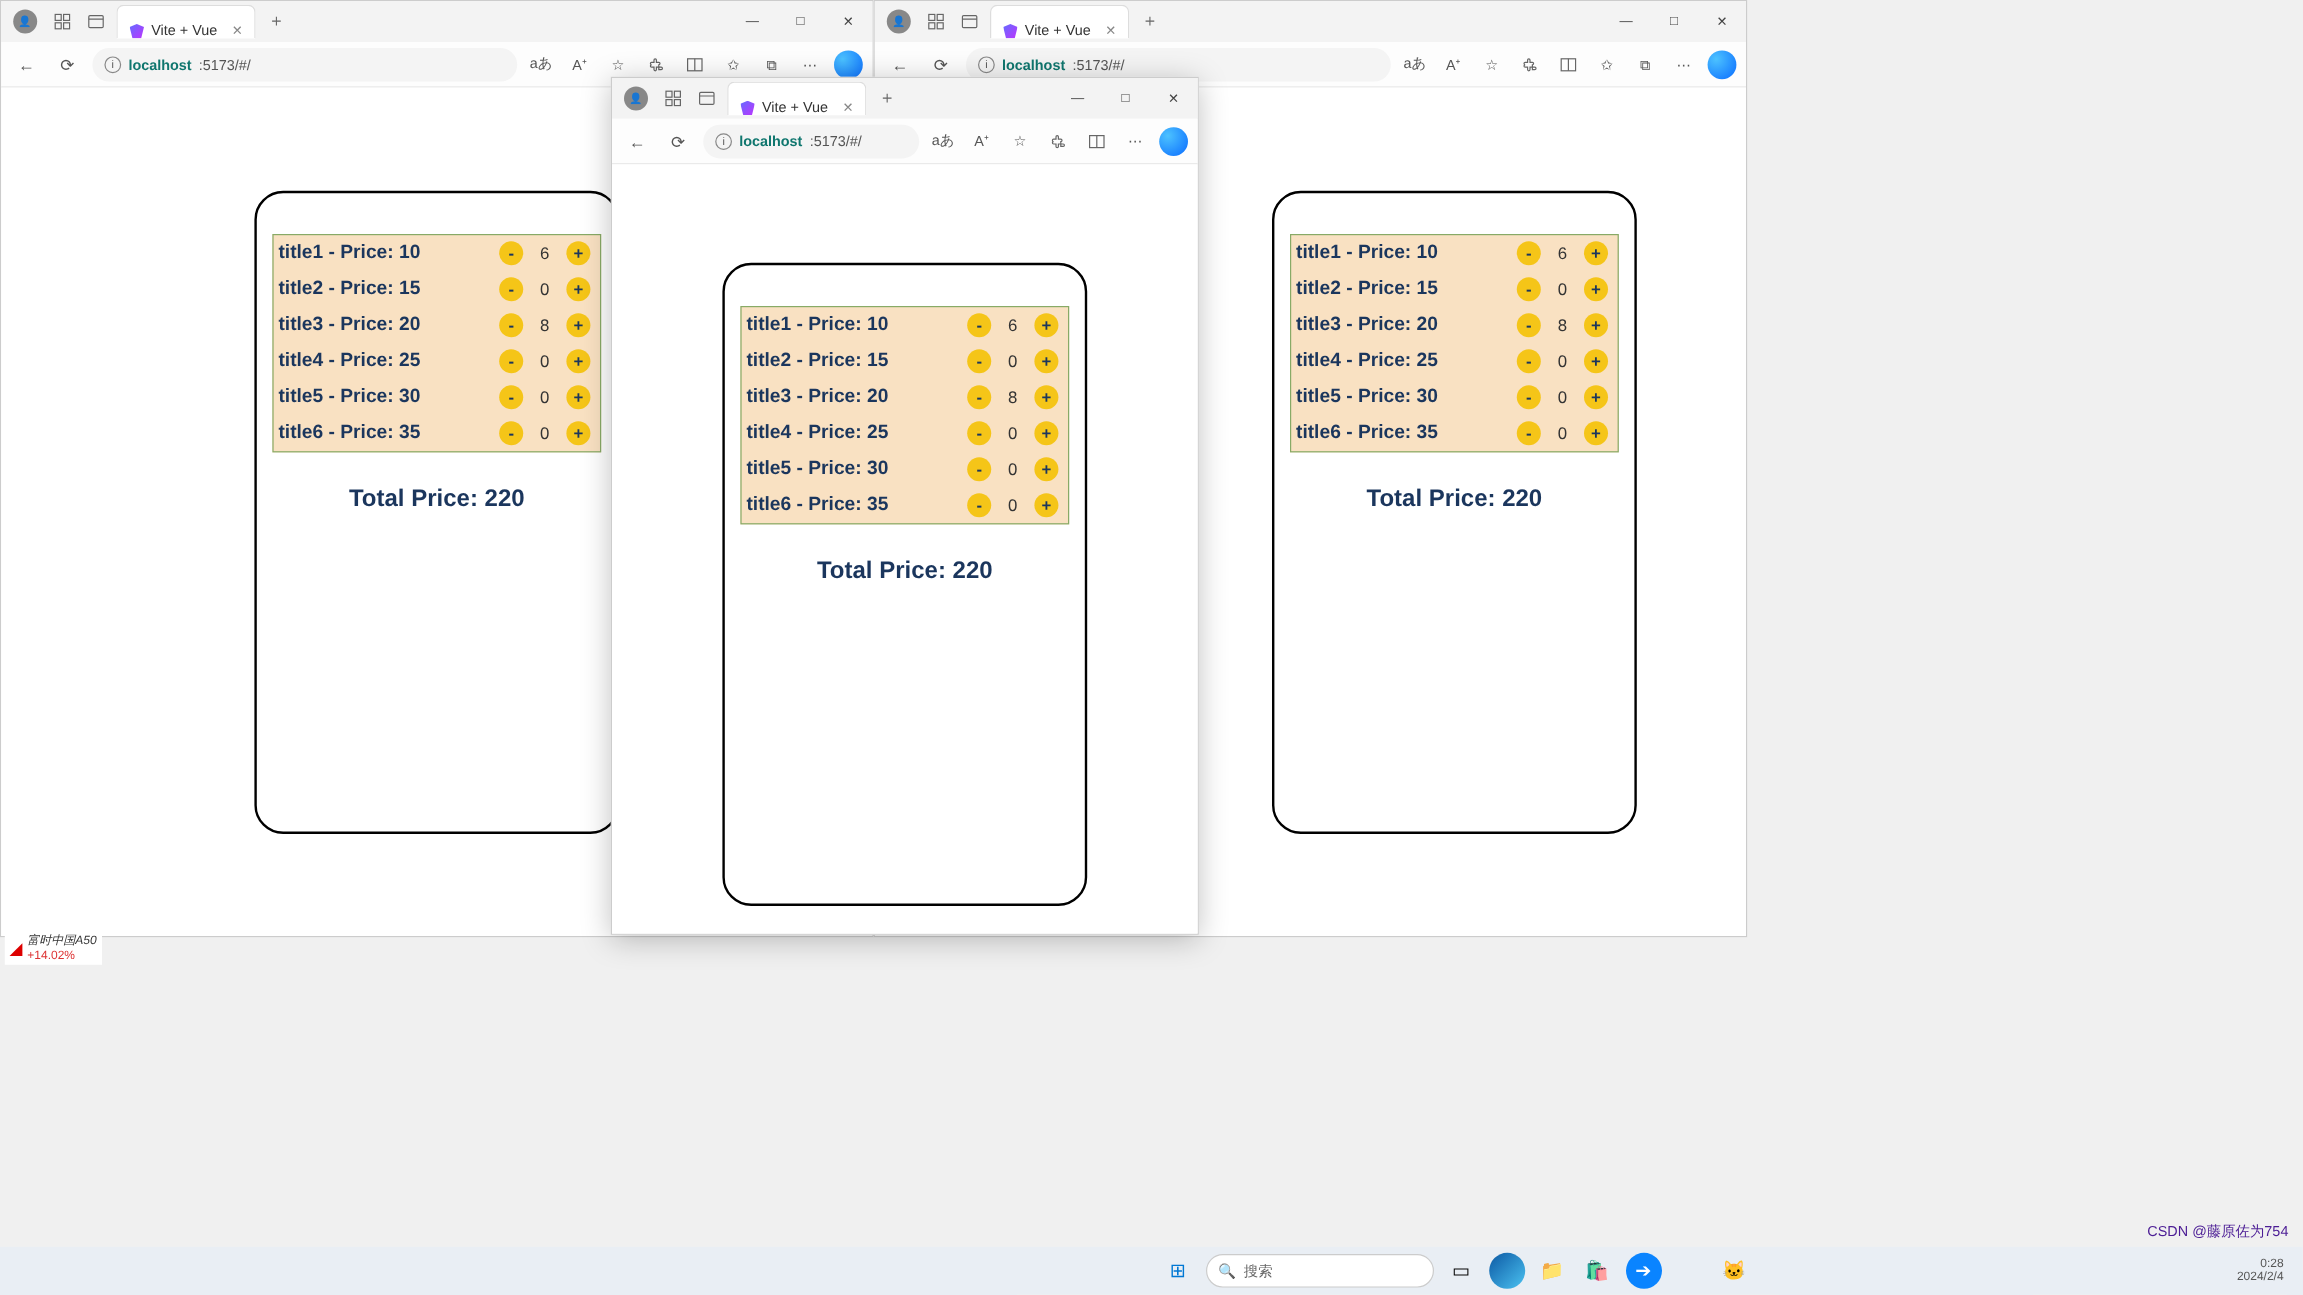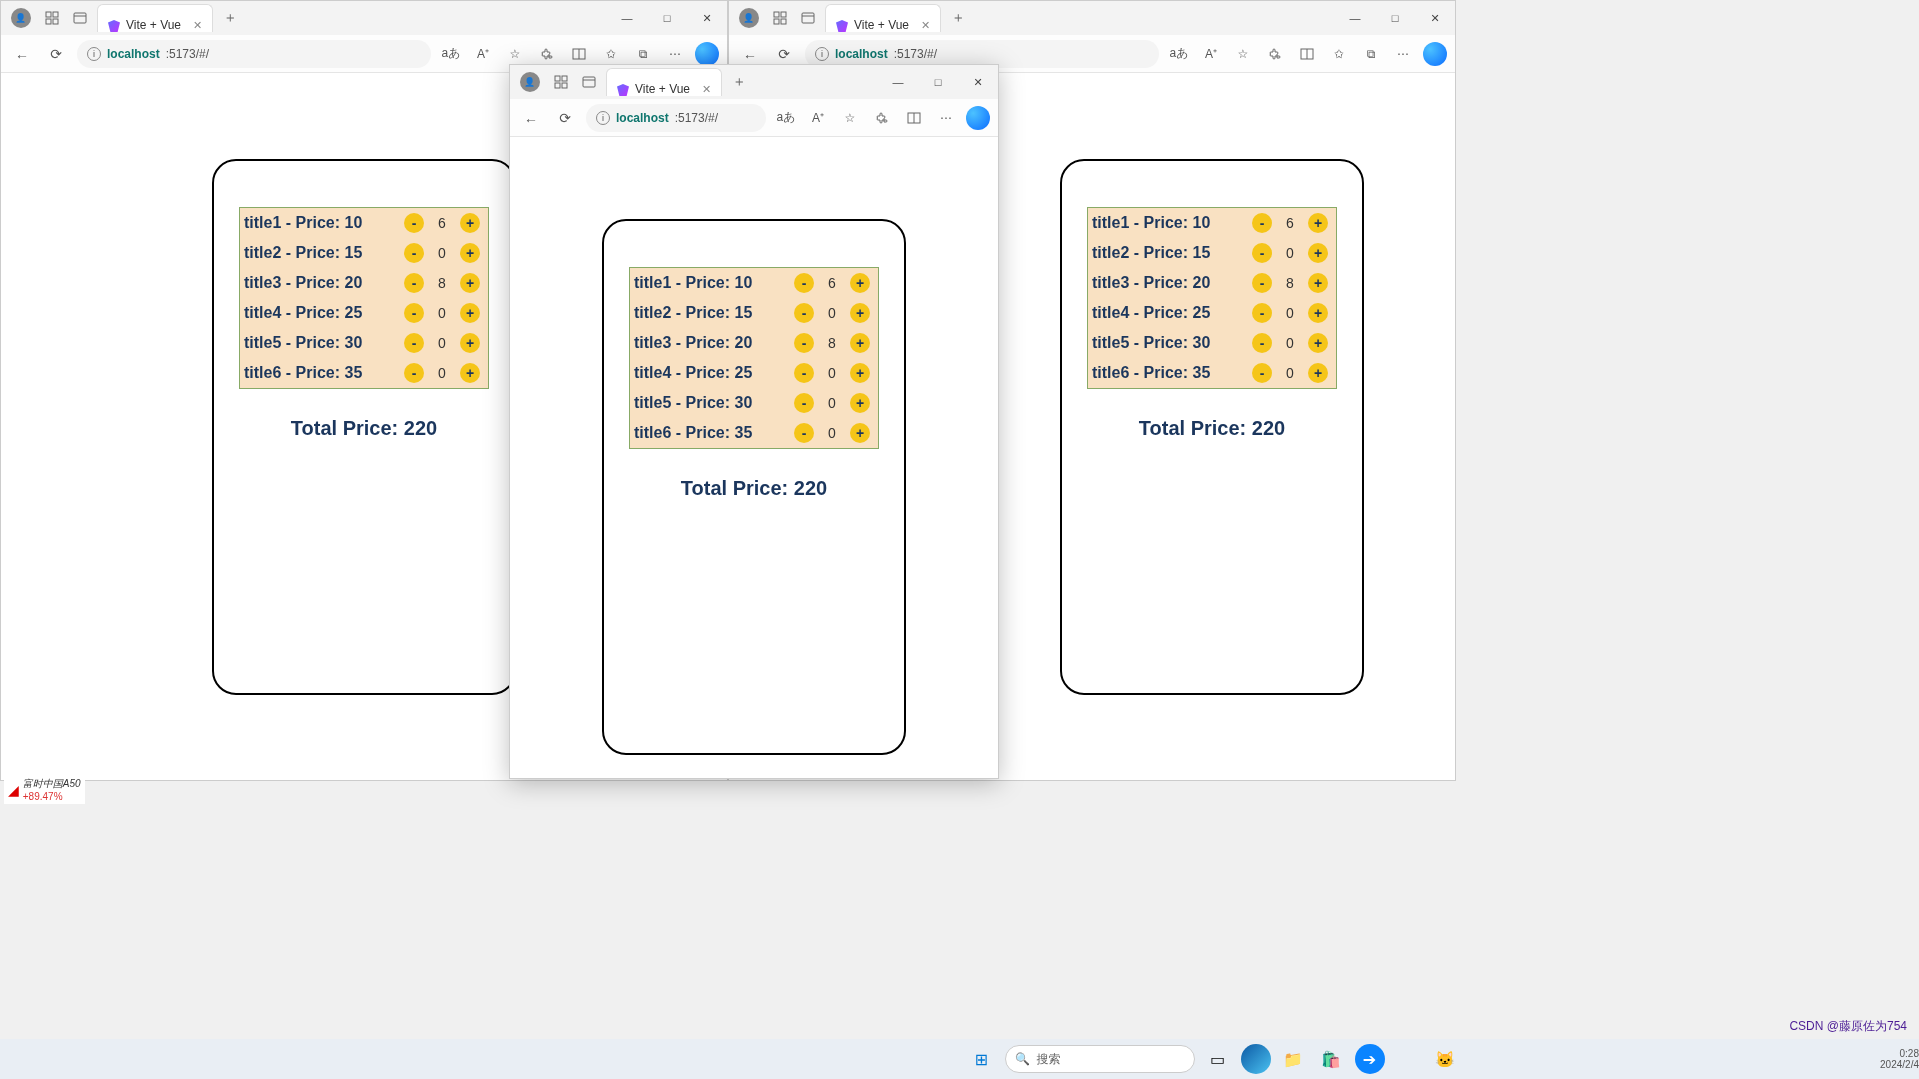--- a/index.html
+++ b/index.html
@@ -26,39 +26,39 @@
 .url { flex:1; height:28px; background:#f4f4f4; border-radius:14px; display:flex; align-items:center; padding:0 10px; gap:6px; font-size:12px; color:#555;}
 .url .info { width:14px; height:14px; border:1px solid #888; border-radius:50%; display:flex; align-items:center; justify-content:center; font-size:9px;}
 .url .host { color:#0f766e;font-weight:bold; }
 .rbtn { width:24px; height:24px; display:flex; align-items:center; justify-content:center; color:#555; font-size:12px;}
 .copilot { width:24px; height:24px; border-radius:50%; background:radial-gradient(circle at 30% 30%,#4cc2ff,#0a6cff); }
 
 .viewport { flex:1; background:#fff; overflow:hidden; display:flex; justify-content:center; padding-top:86px; }
 .bw.mid .viewport { padding-top:82px; }
 
 .card { width:304px; height:536px; border:2px solid #000; border-radius:24px; padding:34px 10px 10px 10px; display:flex; flex-direction:column; align-items:center; }
-.list { width:250px; border:1px solid #8a6; background:#f9e1c2;margin-top:12px; }
+.list { width:274px; border:1px solid #8a6; background:#f9e1c2; }
 .row { height:30px; display:flex; align-items:center; padding:0 4px; font-size:16px; font-weight:700; color:#1b365d;}
 .row .lbl { flex:1; }
 .cbtn { width:20px; height:20px; border-radius:50%; background:#f5c518; display:flex; align-items:center; justify-content:center; font-weight:700; color:#1b365d; font-size:14px; margin:0 4px; cursor:pointer;}
 .cnt { width:28px; text-align:center; font-weight:400; color:#333; font-size:14px;}
 .total { margin-top:28px; font-size:20px; font-weight:700; color:#1b365d;}
 
 .bw.right .card { margin-left:240px; }
 
 .stk { position:absolute; left:4px; bottom:275px; display:flex; align-items:center; gap:4px; background:#fff; padding:2px 4px; font-size:10px; z-index:3;}
 .stk .ico{color:#d00;font-size:14px;}
 .stk .nm{color:#333;font-style:italic;}
 .stk .pc{color:#d33;}
 
 .taskbar { position:absolute; left:0; bottom:0; width:100%; height:40px; background:#e9eef4; display:flex; align-items:center; justify-content:center; gap:8px; z-index:2;}
 .tb-left{width:500px;}
 .search { width:190px; height:28px; background:#fff; border-radius:14px; display:flex; align-items:center; padding:0 10px; gap:6px; font-size:12px; color:#666; border:1px solid #ccc;}
 .tb-icon { width:30px; height:30px; border-radius:6px; display:flex; align-items:center; justify-content:center; font-size:16px;}
-.tb-right{position:absolute;right:0;display:flex;align-items:center;gap:8px;font-size:10px;color:#555;}
+.tb-right{position:absolute;right:16px;display:flex;align-items:center;gap:8px;font-size:10px;color:#555;}
 .clock{line-height:1.1;text-align:right;}
 .wm{position:absolute;right:12px;bottom:44px;font-size:12px;color:#4c1d95;z-index:6;}
 
 svg{display:block;}
 </style>
 </head>
 <body>
 
 <div class="bw left">
   <div class="titlebar">
@@ -362,21 +362,21 @@
             <span class="cbtn">+</span>
           </div>
       </div>
       <div class="total">Total Price: 220</div>
     </div>
   </div>
 </div>
 
 <div class="stk">
   <span class="ico">◢</span>
-  <span><span class="nm">富时中国A50</span><br><span class="pc">+89.47%</span></span>
+  <span><span class="nm">富时中国A50</span><br><span class="pc">+14.02%</span></span>
 </div>
 
 <div class="wm">CSDN @藤原佐为754</div>
 
 <div class="taskbar">
   <div class="tb-left"></div>
   <div class="tb-icon" style="color:#0078d4;">⊞</div>
   <div class="search">
       <span>🔍</span>
       <span>搜索</span>

